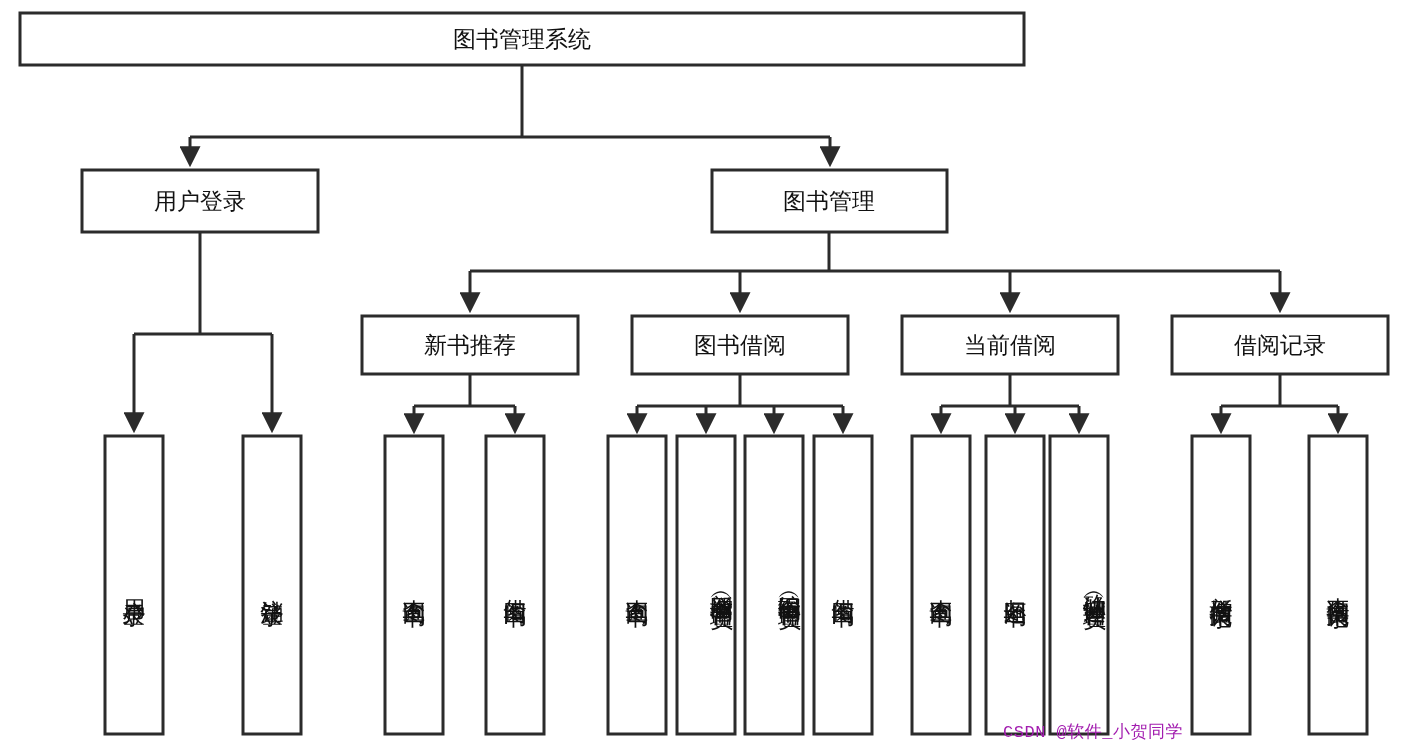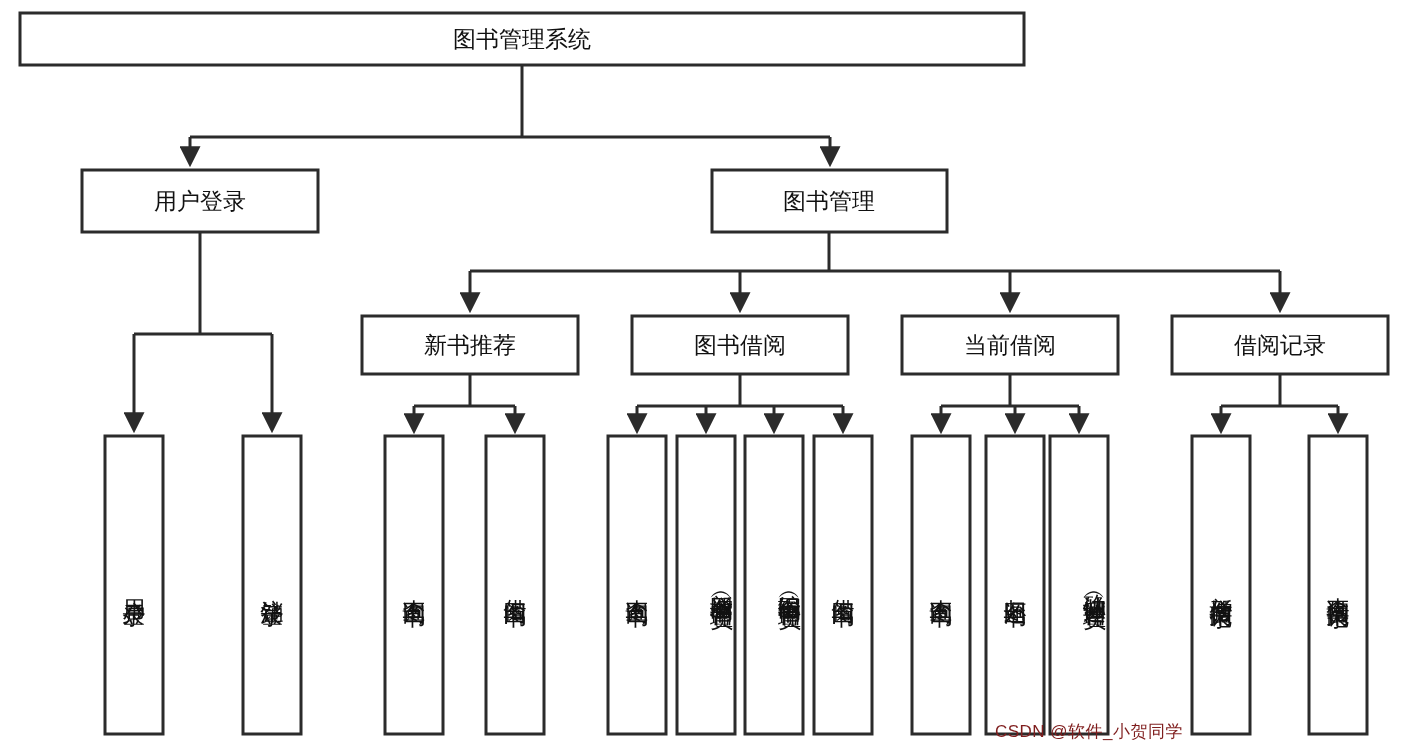--- a/index.html
+++ b/index.html
@@ -55,23 +55,23 @@
     color: #111111;
     letter-spacing: 2px;
     text-align: center;
     white-space: nowrap;
     pointer-events: none;
   }
   .watermark {
     position: absolute;
     right: 8px;
     bottom: 4px;
-    font-family: Liberation Sans, sans-serif;
+    font-family: Liberation Mono, monospace;
     font-size: 17px;
-    color: #7f1d1d;
+    color: #a21caf;
     white-space: nowrap;
     letter-spacing: 0.5px;
   }
 </style>
 </head>
 <body>
 
 <div id="diagram-root">
 
   <svg class="flow" viewBox="0 0 1405 747">

